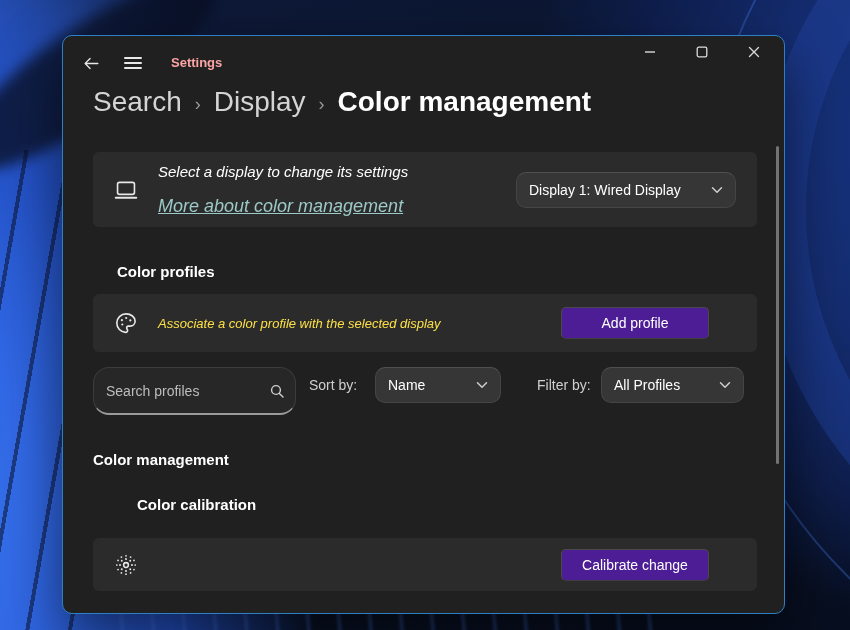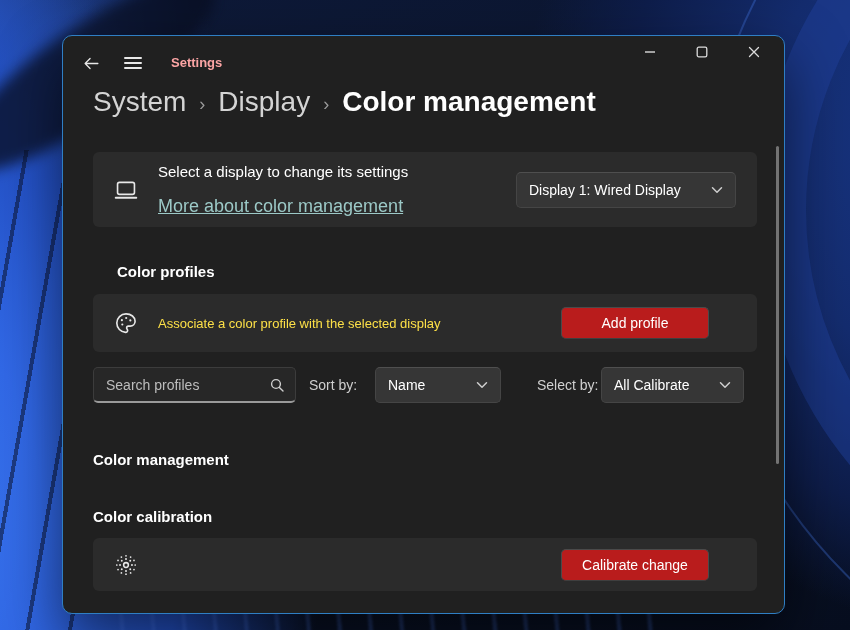--- a/index.html
+++ b/index.html
@@ -45,43 +45,43 @@
   .crumb { font-size: 28px; color: #d4d4d4; }
   .crumb.current { color: #ffffff; font-weight: 600; }
   .crumb-sep { font-size: 18px; color: #9a9a9a; margin: 0 13px; padding-top: 4px; }
 
   
   .card { position: absolute; left: 30px; width: 664px; background: #2b2b2b; border-radius: 6px; }
   .card-display { top: 116px; height: 75px; }
   .card-add     { top: 258px; height: 58px; }
   .card-cal     { top: 502px; height: 53px; }
   .card-icon { position: absolute; left: 20px; top: 50%; transform: translateY(-50%); width: 26px; height: 26px; color: #e8e8e8; }
-  .card-text { position: absolute; left: 65px; top: 50%; transform: translateY(-50%); display: flex; flex-direction: column; gap: 16px; }
+  .card-text { position: absolute; left: 65px; top: 50%; transform: translateY(-50%); display: flex; flex-direction: column; gap: 16px; font-style: italic; }
   .card-title { font-size: 15px; color: #ffffff; }
   .card-sub   { font-size: 13px; color: #fde047; }
   .card-link  { font-size: 18px; color: #9cc9c7; text-decoration: underline; cursor: pointer; width: max-content; }
 
   
-  .dropdown { height: 36px; background: #363636; border: 1px solid #454545; border-top-color: #4f4f4f; border-radius: 5px;
+  .dropdown { height: 36px; background: #363636; border: 1px solid #454545; border-top-color: #4f4f4f; border-radius: 10px;
     color: #ffffff; font-size: 14px; display: inline-flex; align-items: center; justify-content: space-between;
     padding: 12px 12px; font-family: inherit; }
   .dd-display { position: absolute; right: 21px; top: 50%; transform: translateY(-50%); width: 220px; }
   .card-btn { position: absolute; right: 48px; top: 50%; transform: translateY(-50%); min-width: 148px; height: 32px;
-    background: #b91c1c; border: 1px solid #4a4a4a; border-bottom-color: #3f3f3f; border-radius: 5px;
+    background: #4c1d95; border: 1px solid #4a4a4a; border-bottom-color: #3f3f3f; border-radius: 5px;
     color: #ffffff; font-size: 14px; font-family: inherit; }
 
   .section-h { position: absolute; left: 30px; color: #ffffff; font-size: 15px; font-weight: 700; }
   .h-profiles { top: 227px; margin-left: 24px; }
   .h-mgmt     { top: 415px; }
-  .h-cal      { top: 472px; }
+  .h-cal      { top: 460px; margin-left: 44px; }
 
   
   .toolbar { position: absolute; left: 30px; top: 331px; width: 664px; height: 36px; }
-  .searchbox { position: absolute; left: 0; top: 0; width: 203px; height: 36px; background: #272727;
-    border: 1px solid #3c3c3c; border-bottom: 2px solid #9a9a9a; border-radius: 5px; }
+  .searchbox { position: absolute; left: 0; top: 0; width: 203px; height: 48px; background: #272727;
+    border: 1px solid #3c3c3c; border-bottom: 2px solid #9a9a9a; border-radius: 16px; }
   .searchbox input { width: calc(100% - 36px); height: 100%; background: transparent; border: none; outline: none;
     color: #e8e8e8; font-size: 14px; padding-left: 12px; font-family: inherit; }
   .searchbox input::placeholder { color: #bdbdbd; }
   .search-ic { position: absolute; right: 11px; top: 50%; transform: translateY(-50%); color: #cfcfcf; }
   .tb-label { position: absolute; top: 50%; transform: translateY(-50%); color: #d0d0d0; font-size: 14px; }
   .lab-sort   { left: 216px; }
   .lab-filter { left: 444px; }
   .dd-sort   { position: absolute; left: 282px; top: 0; width: 126px; }
   .dd-filter { position: absolute; left: 508px; top: 0; width: 143px; }
 
@@ -142,21 +142,21 @@
           <span>
             <svg width="12" height="12" viewBox="0 0 12 12">
                 <path d="M1.5 1.5 L10.5 10.5 M10.5 1.5 L1.5 10.5" stroke="currentColor" stroke-width="1.3" stroke-linecap="round"></path>
               </svg>
           </span>
         </button>
       </div>
     </div>
 
     <div class="breadcrumb">
-      <span class="crumb">System</span>
+      <span class="crumb">Search</span>
       <span class="crumb-sep">›</span>
       <span class="crumb">Display</span>
       <span class="crumb-sep">›</span>
       <span class="crumb current">Color management</span>
     </div>
 
     <div class="card card-display">
       <span class="card-icon">
         <svg width="26" height="26" viewBox="0 0 24 24">
             <rect x="4.2" y="5" width="15.6" height="11" rx="1.8" fill="none" stroke="currentColor" stroke-width="1.5"></rect>
@@ -209,23 +209,23 @@
       <span class="tb-label lab-sort">Sort by:</span>
       <button class="dropdown dd-sort">
         <span>Name</span>
         <span class="chev">
           <svg width="12" height="8" viewBox="0 0 12 8">
               <path d="M1.5 1.8 L6 6.2 L10.5 1.8" fill="none" stroke="currentColor" stroke-width="1.5" stroke-linecap="round" stroke-linejoin="round"></path>
             </svg>
         </span>
       </button>
 
-      <span class="tb-label lab-filter">Select by:</span>
+      <span class="tb-label lab-filter">Filter by:</span>
       <button class="dropdown dd-filter">
-        <span>All Calibrate</span>
+        <span>All Profiles</span>
         <span class="chev">
           <svg width="12" height="8" viewBox="0 0 12 8">
               <path d="M1.5 1.8 L6 6.2 L10.5 1.8" fill="none" stroke="currentColor" stroke-width="1.5" stroke-linecap="round" stroke-linejoin="round"></path>
             </svg>
         </span>
       </button>
     </div>
 
     <h2 class="section-h h-mgmt">Color management</h2>
 

